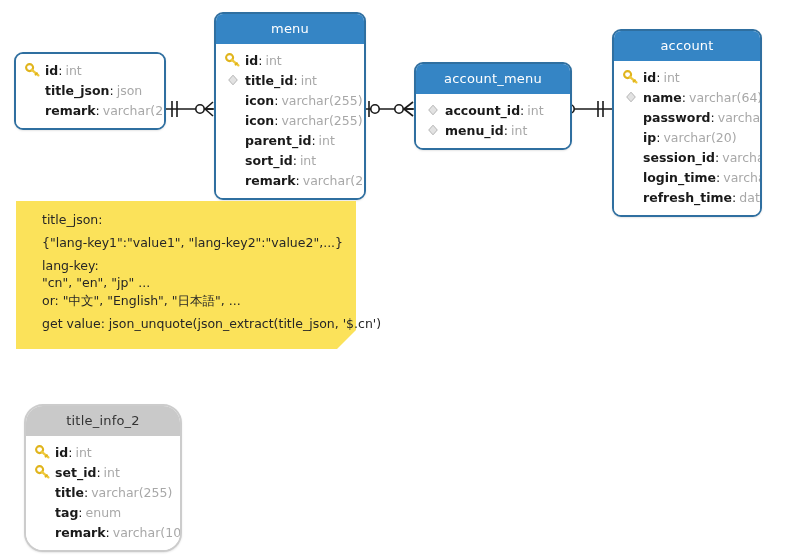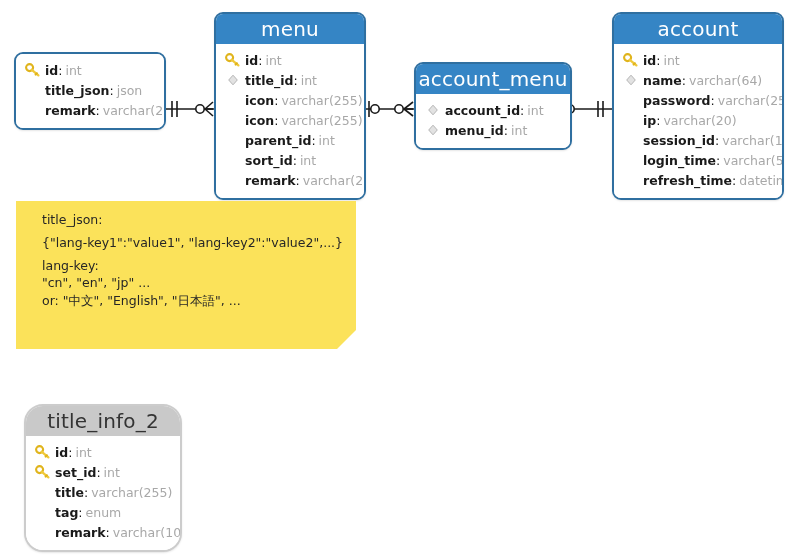--- a/index.html
+++ b/index.html
@@ -42,21 +42,21 @@
     background: #ffffff;
     overflow: hidden;
     box-shadow: 0 1px 2px rgba(0,0,0,0.10);
   }
   .entity .hdr {
     height: 30px;
     line-height: 30px;
     background: #3585c5;
     color: #ffffff;
     text-align: center;
-    font-size: 20px;
+    font-size: 13px;
     letter-spacing: .2px;
     white-space: nowrap;
   }
   .entity .body {
     padding: 6px 0 8px 0;
     background: #ffffff;
   }
   .entity.gray {
     border: 2px solid #cccccc;
     border-radius: 19px;
@@ -286,21 +286,21 @@
               <svg width="16" height="16" viewBox="0 0 16 16">
                 <path d="M8 3.2 L12.3 8 L8 12.8 L3.7 8 Z" fill="#e2e2e2" stroke="#b5b5b5" stroke-width="1"></path>
               </svg>
             </span>
             <span class="aname">menu_id</span>
             <span class="colon">:</span>
             <span class="atype">int</span>
           </div>
         </div>
       </div>
-      <div class="entity" style="left: 612px; top: 12px; width: 172px;">
+      <div class="entity" style="left: 612px; top: 29px; width: 150px;">
         <div class="hdr">account</div>
         <div class="body">
           <div class="attr">
             <span class="glyph icon-key">
               <svg width="16" height="16" viewBox="0 0 16 16">
                 <circle cx="4.6" cy="5.6" r="3.5" fill="none" stroke="#e0b41c" stroke-width="2.1"></circle>
                 <circle cx="4.6" cy="5.6" r="1.2" fill="#ffffff"></circle>
                 <path d="M6.8 7.8 L13.4 13.4" stroke="#f0c93a" stroke-width="2.3" stroke-linecap="round"></path>
                 <path d="M10.6 12.6 L11.9 11.3" stroke="#e0b41c" stroke-width="2.1" stroke-linecap="round"></path>
               </svg>
@@ -401,18 +401,19 @@
         </div>
       </div>
     </div>
   <div id="note-layer">
       <div class="note" style="left: 16px; top: 201px; width: 340px; height: 148px;">
         <div class="nline">title_json:</div>
         <div class="nline">{"lang-key1":"value1", "lang-key2":"value2",...}</div>
         <div class="nline tight">lang-key:</div>
         <div class="nline tight">"cn", "en", "jp" ...</div>
         <div class="nline">or: "中文", "English", "日本語", ...</div>
+        <div class="nline">get value: json_unquote(json_extract(title_json, '$.cn')</div>
         <div class="foldedge"></div>
         <div class="fold"></div>
       </div>
     </div>
 
 </div>
 
 </body></html>

